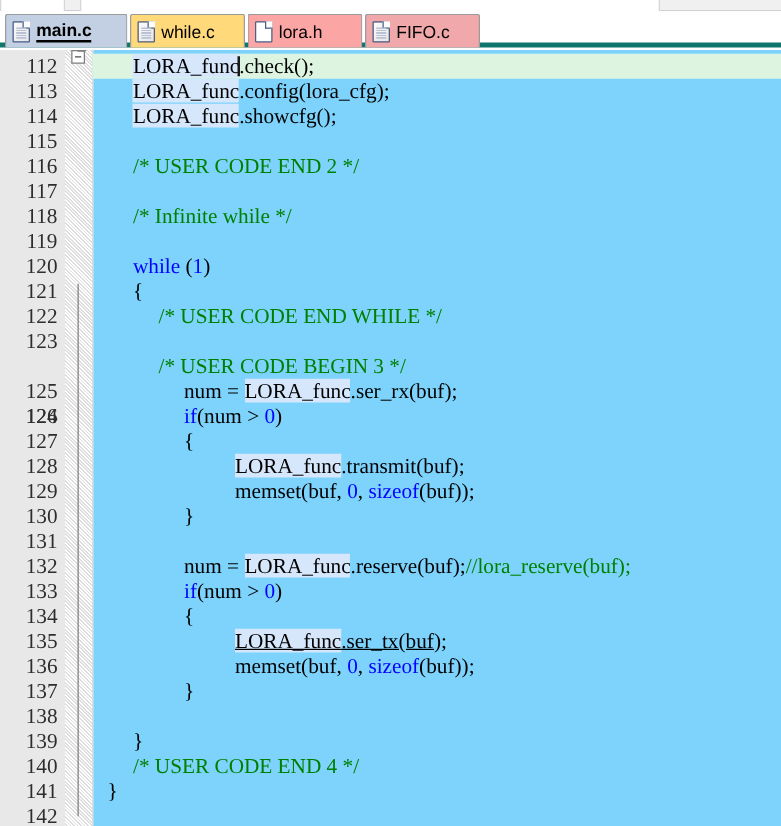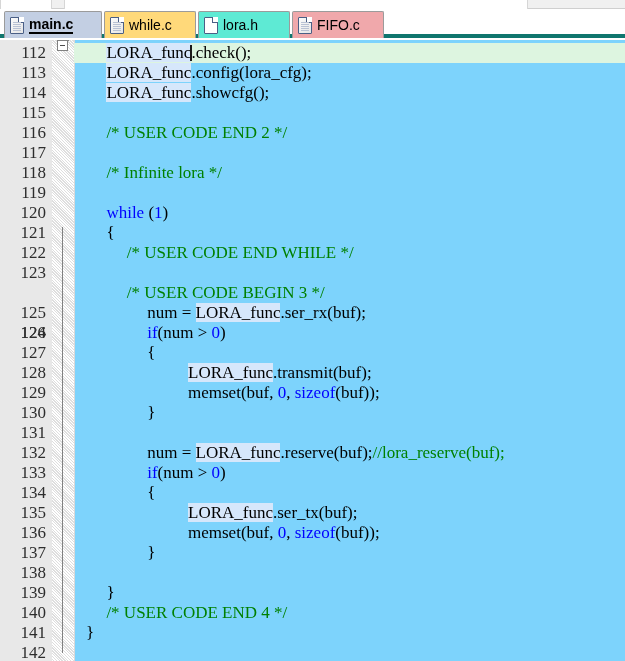--- a/index.html
+++ b/index.html
@@ -225,21 +225,21 @@
 
   <div class="tabbar" id="tabbar">
       <div class="tab active" style="left: 4px; width: 98px; background: rgb(195, 207, 227);">
         <span class="file-ico"></span>
         <span class="tab-label">main.c</span>
       </div>
       <div class="tab" style="left: 104px; width: 92px; background: rgb(255, 217, 122);">
         <span class="file-ico"></span>
         <span class="tab-label">while.c</span>
       </div>
-      <div class="tab" style="left: 198px; width: 92px; background: #5eead4;">
+      <div class="tab" style="left: 198px; width: 92px; background: #fca5a5;">
         <span class="file-ico plain"></span>
         <span class="tab-label">lora.h</span>
       </div>
       <div class="tab" style="left: 292px; width: 92px; background: rgb(240, 168, 171);">
         <span class="file-ico"></span>
         <span class="tab-label">FIFO.c</span>
       </div>
     </div>
 
   <div class="editor">
@@ -288,37 +288,37 @@
         <div class="fold-end"></div>
       </div>
     <div class="sep-line"></div>
     <div class="code-area" id="codearea">
         <div class="line hl" style="top: 3px;"><span style="padding-left: 32.4px;"><span class="occ">LORA_func</span><span class="caret"></span><span>.check();</span></span></div>
         <div class="line" style="top: 23px;"><span style="padding-left: 32.4px;"><span class="occ">LORA_func</span><span>.config(lora_cfg);</span></span></div>
         <div class="line" style="top: 43px;"><span style="padding-left: 32.4px;"><span class="occ">LORA_func</span><span>.showcfg();</span></span></div>
         <div class="line" style="top: 63px;"><span style="padding-left: 12px;"></span></div>
         <div class="line" style="top: 83px;"><span style="padding-left: 32.4px;"><span class="cmt">/* USER CODE END 2 */</span></span></div>
         <div class="line" style="top: 103px;"><span style="padding-left: 12px;"></span></div>
-        <div class="line" style="top: 123px;"><span style="padding-left: 32.4px;"><span class="cmt">/* Infinite lora */</span></span></div>
+        <div class="line" style="top: 123px;"><span style="padding-left: 32.4px;"><span class="cmt">/* Infinite while */</span></span></div>
         <div class="line" style="top: 163px;"><span style="padding-left: 32.4px;"><span class="kw">while</span><span> (</span><span class="num">1</span><span>)</span></span></div>
         <div class="line" style="top: 183px;"><span style="padding-left: 32.4px;"><span>{</span></span></div>
         <div class="line" style="top: 203px;"><span style="padding-left: 52.8px;"><span class="cmt">/* USER CODE END WHILE */</span></span></div>
         <div class="line" style="top: 223px;"><span style="padding-left: 12px;"></span></div>
         <div class="line" style="top: 243px;"><span style="padding-left: 52.8px;"><span class="cmt">/* USER CODE BEGIN 3 */</span></span></div>
         <div class="line" style="top: 263px;"><span style="padding-left: 73.2px;"><span>num = </span><span class="occ">LORA_func</span><span>.ser_rx(buf);</span></span></div>
         <div class="line" style="top: 283px;"><span style="padding-left: 73.2px;"><span class="kw">if</span><span>(num &gt; </span><span class="num">0</span><span>)</span></span></div>
         <div class="line" style="top: 303px;"><span style="padding-left: 73.2px;"><span>{</span></span></div>
         <div class="line" style="top: 323px;"><span style="padding-left: 114px;"><span class="occ">LORA_func</span><span>.transmit(buf);</span></span></div>
         <div class="line" style="top: 343px;"><span style="padding-left: 114px;"><span>memset(buf, </span><span class="num">0</span><span>, </span><span class="kw">sizeof</span><span>(buf));</span></span></div>
         <div class="line" style="top: 363px;"><span style="padding-left: 73.2px;"><span>}</span></span></div>
         <div class="line" style="top: 383px;"><span style="padding-left: 12px;"></span></div>
         <div class="line" style="top: 403px;"><span style="padding-left: 73.2px;"><span>num = </span><span class="occ">LORA_func</span><span>.reserve(buf);</span><span class="cmt">//lora_reserve(buf);</span></span></div>
         <div class="line" style="top: 423px;"><span style="padding-left: 73.2px;"><span class="kw">if</span><span>(num &gt; </span><span class="num">0</span><span>)</span></span></div>
         <div class="line" style="top: 443px;"><span style="padding-left: 73.2px;"><span>{</span></span></div>
-        <div class="line" style="top: 463px;"><span style="padding-left: 114px;"><span class="occ">LORA_func</span><span>.ser_tx(buf);</span></span></div>
+        <div class="line" style="top: 463px;"><span style="padding-left: 114px; text-decoration: underline;"><span class="occ">LORA_func</span><span>.ser_tx(buf);</span></span></div>
         <div class="line" style="top: 483px;"><span style="padding-left: 114px;"><span>memset(buf, </span><span class="num">0</span><span>, </span><span class="kw">sizeof</span><span>(buf));</span></span></div>
         <div class="line" style="top: 503px;"><span style="padding-left: 73.2px;"><span>}</span></span></div>
         <div class="line" style="top: 523px;"><span style="padding-left: 12px;"></span></div>
         <div class="line" style="top: 543px;"><span style="padding-left: 32.4px;"><span>}</span></span></div>
         <div class="line" style="top: 563px;"><span style="padding-left: 32.4px;"><span class="cmt">/* USER CODE END 4 */</span></span></div>
         <div class="line" style="top: 583px;"><span style="padding-left: 12px;"><span>}</span></span></div>
         <div class="line" style="top: 603px;"><span style="padding-left: 12px;"></span></div>
       </div>
   </div>
 

